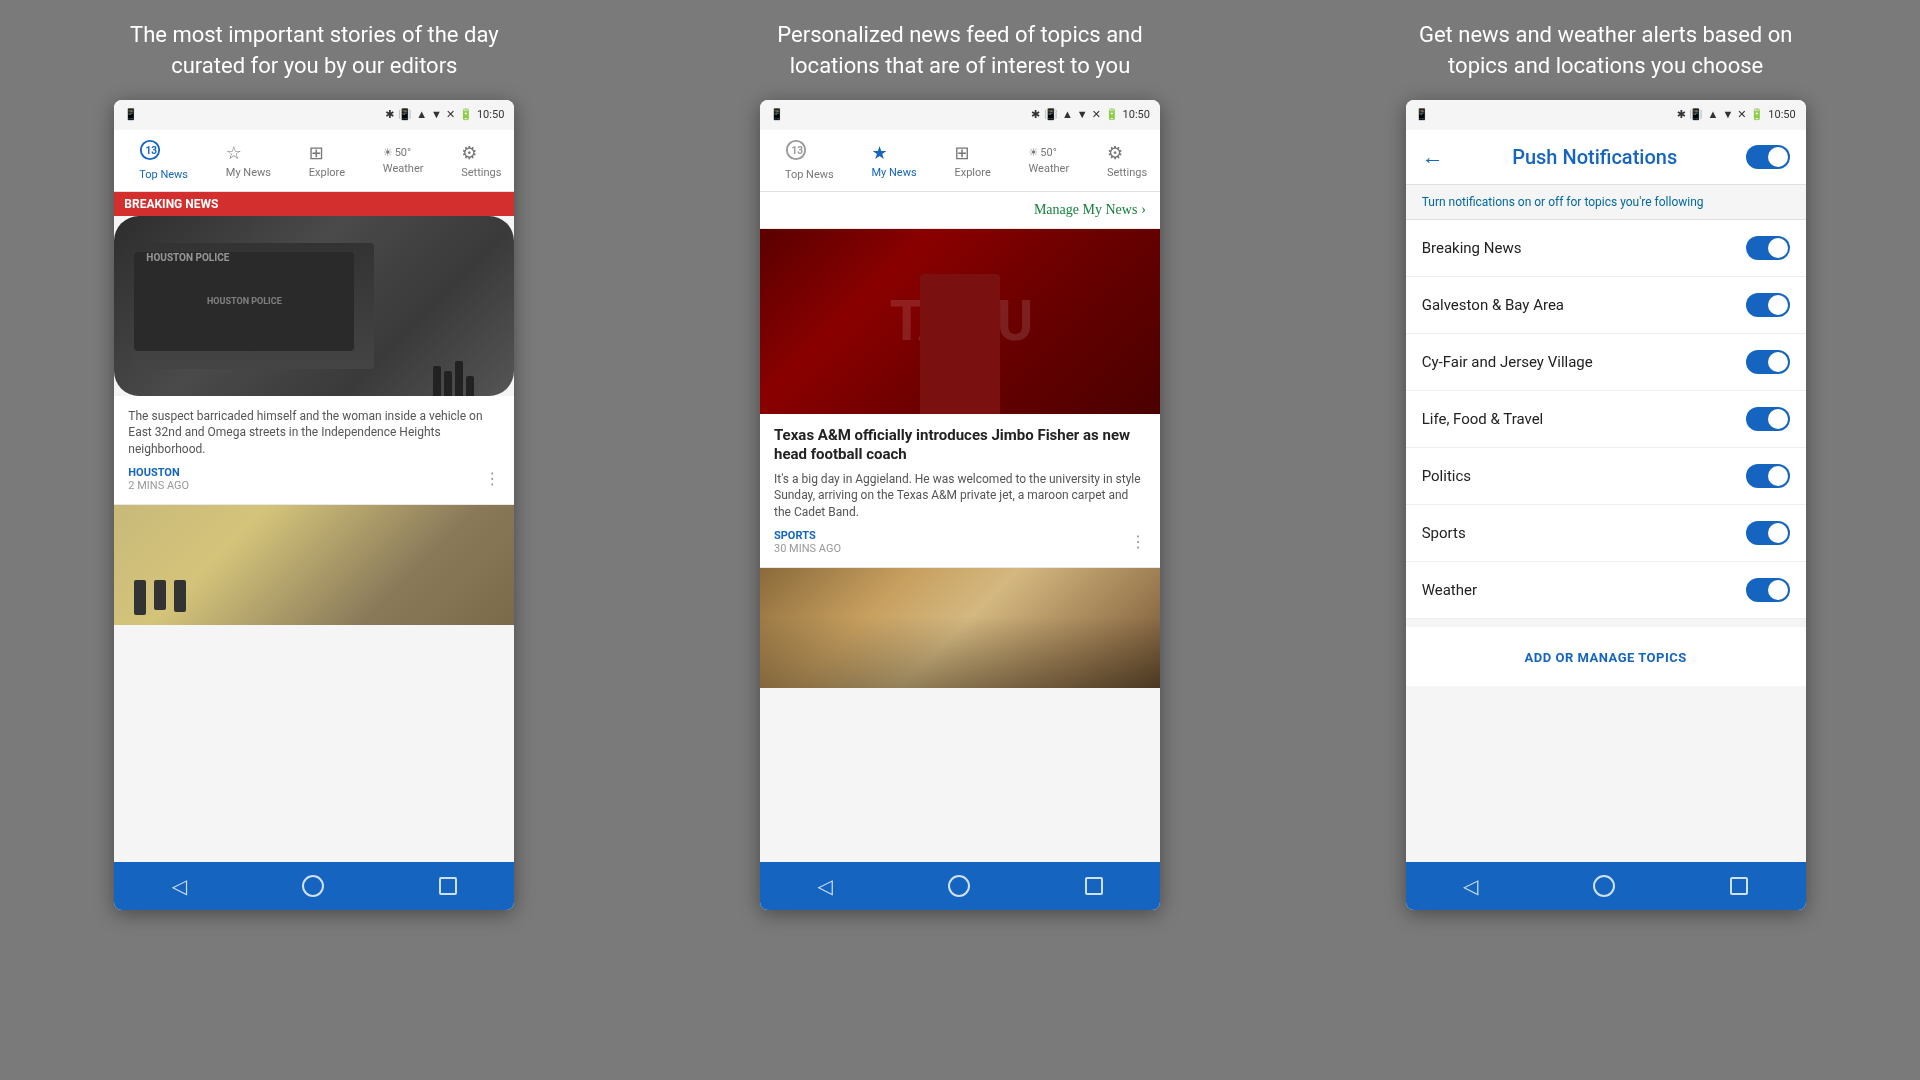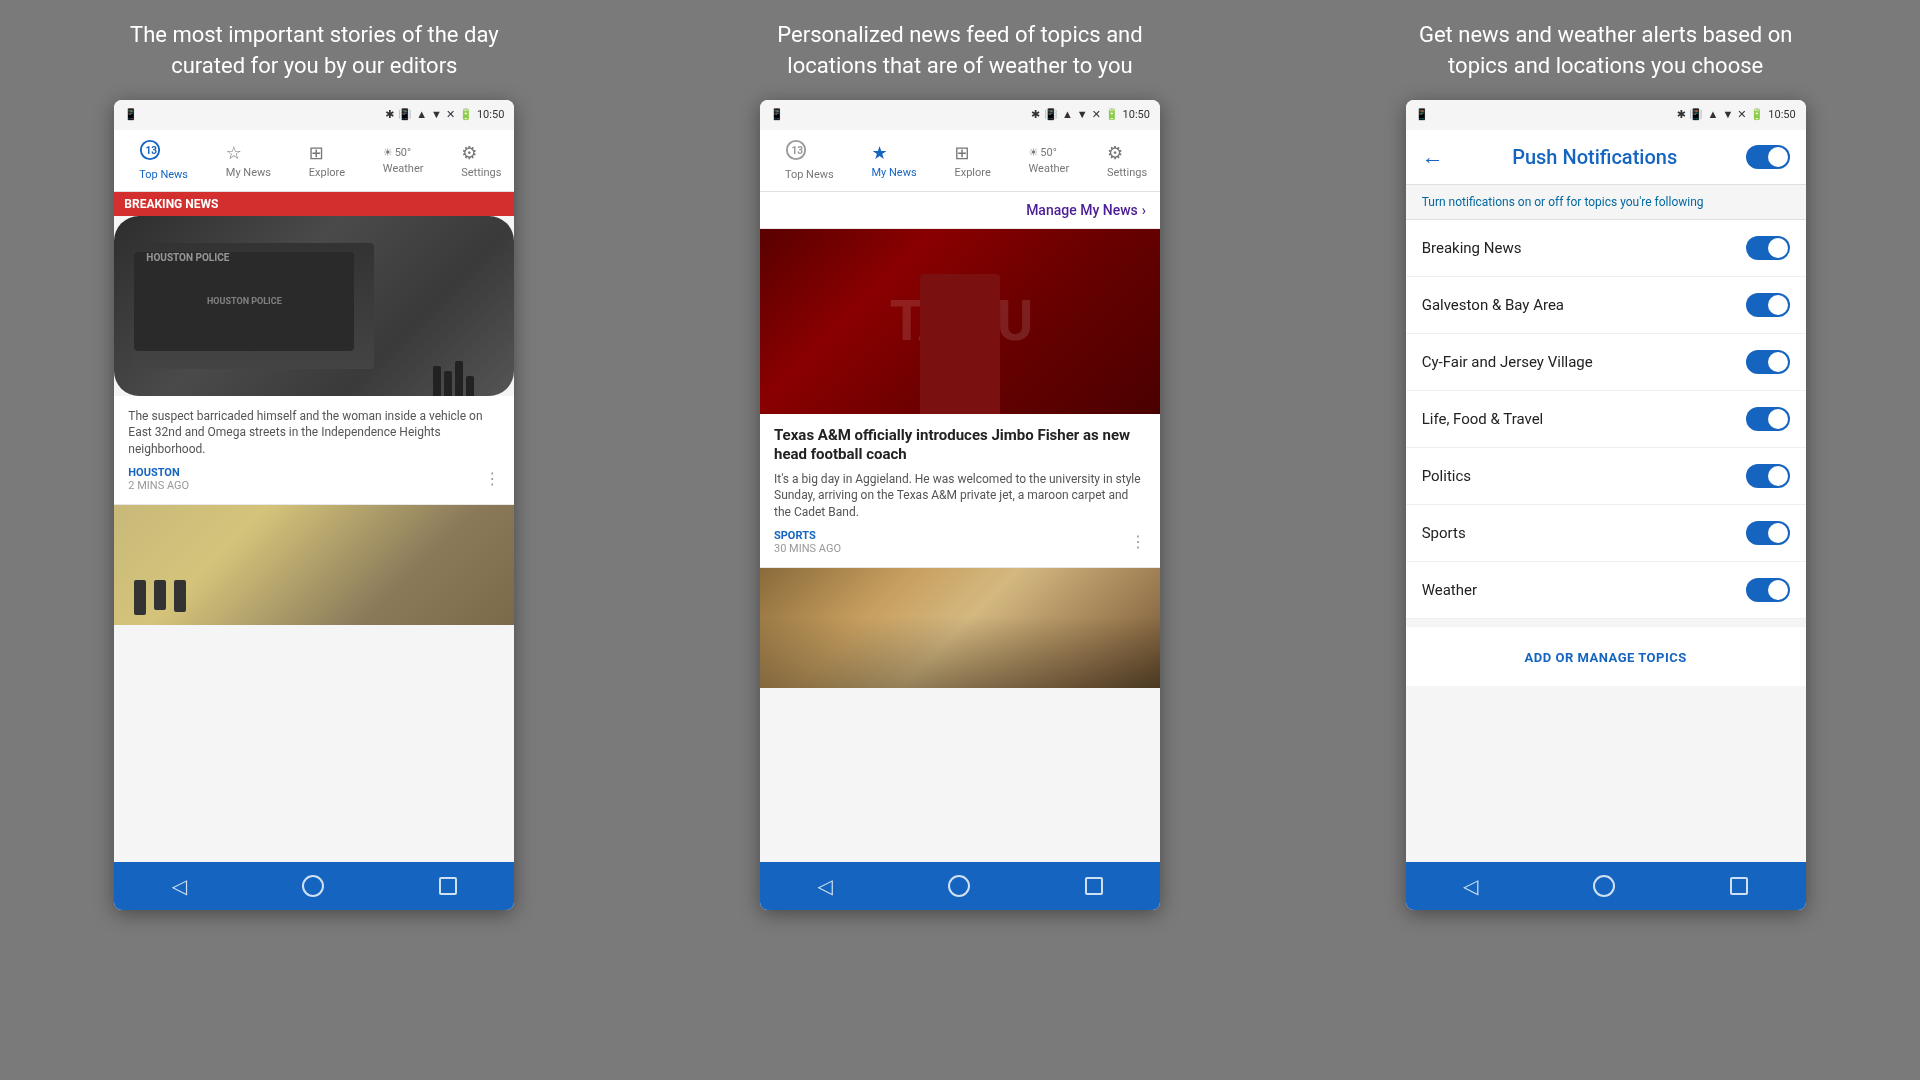--- a/index.html
+++ b/index.html
@@ -233,27 +233,28 @@
     
     .manage-bar {
       background: #fff;
       padding: 10px 14px;
       display: flex;
       justify-content: flex-end;
       align-items: center;
       border-bottom: 1px solid #e8e8e8;
     }
     .manage-link {
-      color: #4c1d95;
+      color: #15803d;
       font-size: 14px;
       font-weight: 500;
       display: flex;
       align-items: center;
       gap: 4px;
       cursor: pointer;
+      font-family: Liberation Serif, serif;
     }
     .tamu-image {
       width: 100%;
       height: 185px;
       background: linear-gradient(135deg, #5a0000 0%, #8a0000 30%, #6a0000 60%, #4a0000 100%);
       position: relative;
       overflow: hidden;
       display: flex;
       align-items: center;
       justify-content: center;
@@ -434,21 +435,21 @@
 
       <div class="bottom-nav">
         <div class="bottom-btn">◁</div>
         <div class="bottom-circle"></div>
         <div class="bottom-square"></div>
       </div>
     </div>
   </div>
 
   <div class="screen-section">
-    <div class="screen-caption">Personalized news feed of topics and locations that are of weather to you</div>
+    <div class="screen-caption">Personalized news feed of topics and locations that are of interest to you</div>
     <div class="phone-frame">
 
       <div class="status-bar">
         <div class="status-left">
           <span>📱</span>
         </div>
         <div class="status-right">
           <span>✱</span>
           <span>📳</span>
           <span>▲</span>

